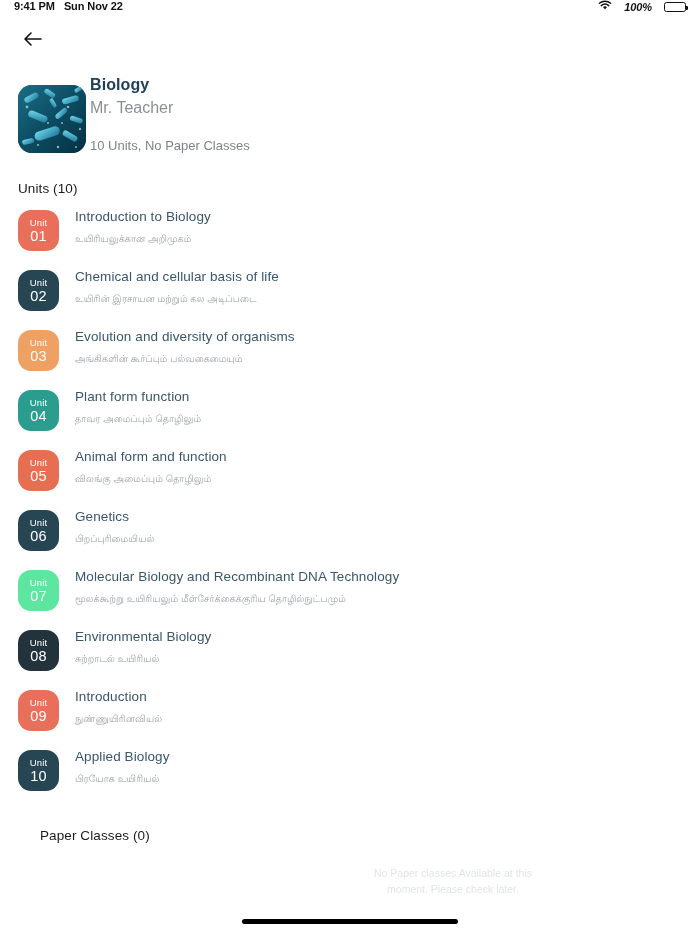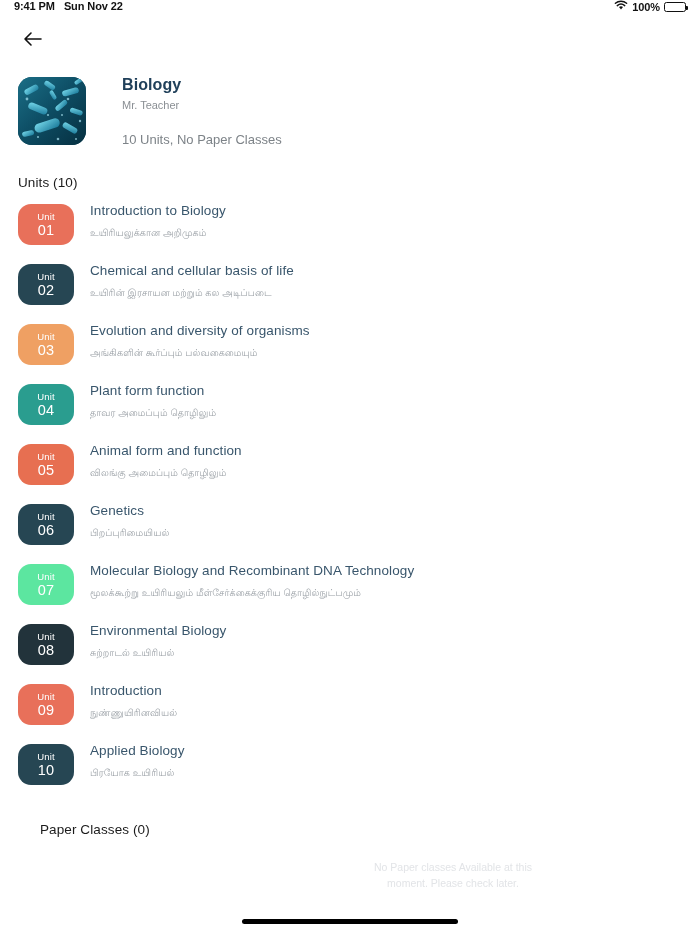--- a/index.html
+++ b/index.html
@@ -25,21 +25,21 @@
     display: flex;
     align-items: flex-start;
     justify-content: space-between;
     padding: 0 14px 0 14px;
     font-size: 11px;
     font-weight: bold;
     color: #111111;
     letter-spacing: -0.1px;
   }
   .status-left { display: flex; align-items: center; gap: 9px; }
-  .status-right { display: flex; align-items: center; gap: 4px; }
+  .status-right { display: flex; align-items: center; gap: 12px; font-style: italic; }
 
   .wifi-icon { display: block; }
   .battery-pct { font-size: 11px; font-weight: bold; color: #111; }
   .battery-icon {
     width: 22px; height: 10px;
     border: 1px solid #111;
     border-radius: 2.5px;
     position: relative;
     padding: 1px;
   }
@@ -67,44 +67,44 @@
   .back-btn {
     width: 30px; height: 30px;
     display: flex; align-items: center; justify-content: center;
     cursor: pointer;
     background: none; border: none;
   }
 
   
   .course-header {
     display: flex;
-    align-items: center;
+    align-items: flex-end;
     padding: 14px 18px 0 18px;
-    gap: 36px;
+    gap: 4px;
   }
   .course-thumb {
     width: 68px; height: 68px;
     border-radius: 14px;
     overflow: hidden;
     flex: 0 0 auto;
     background: #0d4a5c;
     position: relative;
   }
   .course-thumb svg { display: block; width: 100%; height: 100%; }
 
   .course-meta { padding-top: 2px; }
   .course-title {
     font-size: 16px;
     font-weight: bold;
     color: #20405a;
     letter-spacing: 0.1px;
     margin-bottom: 5px;
   }
   .course-teacher {
-    font-size: 11px;
+    font-size: 16px;
     color: #8a8f94;
     margin-bottom: 21px;
   }
   .course-summary {
     font-size: 13px;
     color: #7d8388;
   }
 
   
   .section-heading {
@@ -121,21 +121,21 @@
 
   .unit-row {
     display: flex;
     align-items: flex-start;
     gap: 16px;
     height: 60px;
     cursor: pointer;
   }
 
   .unit-badge {
-    width: 56px; height: 41px;
+    width: 41px; height: 41px;
     border-radius: 13px;
     flex: 0 0 auto;
     display: flex;
     flex-direction: column;
     align-items: center;
     justify-content: center;
     color: #ffffff;
     margin-top: 6px;
     line-height: 1;
   }

